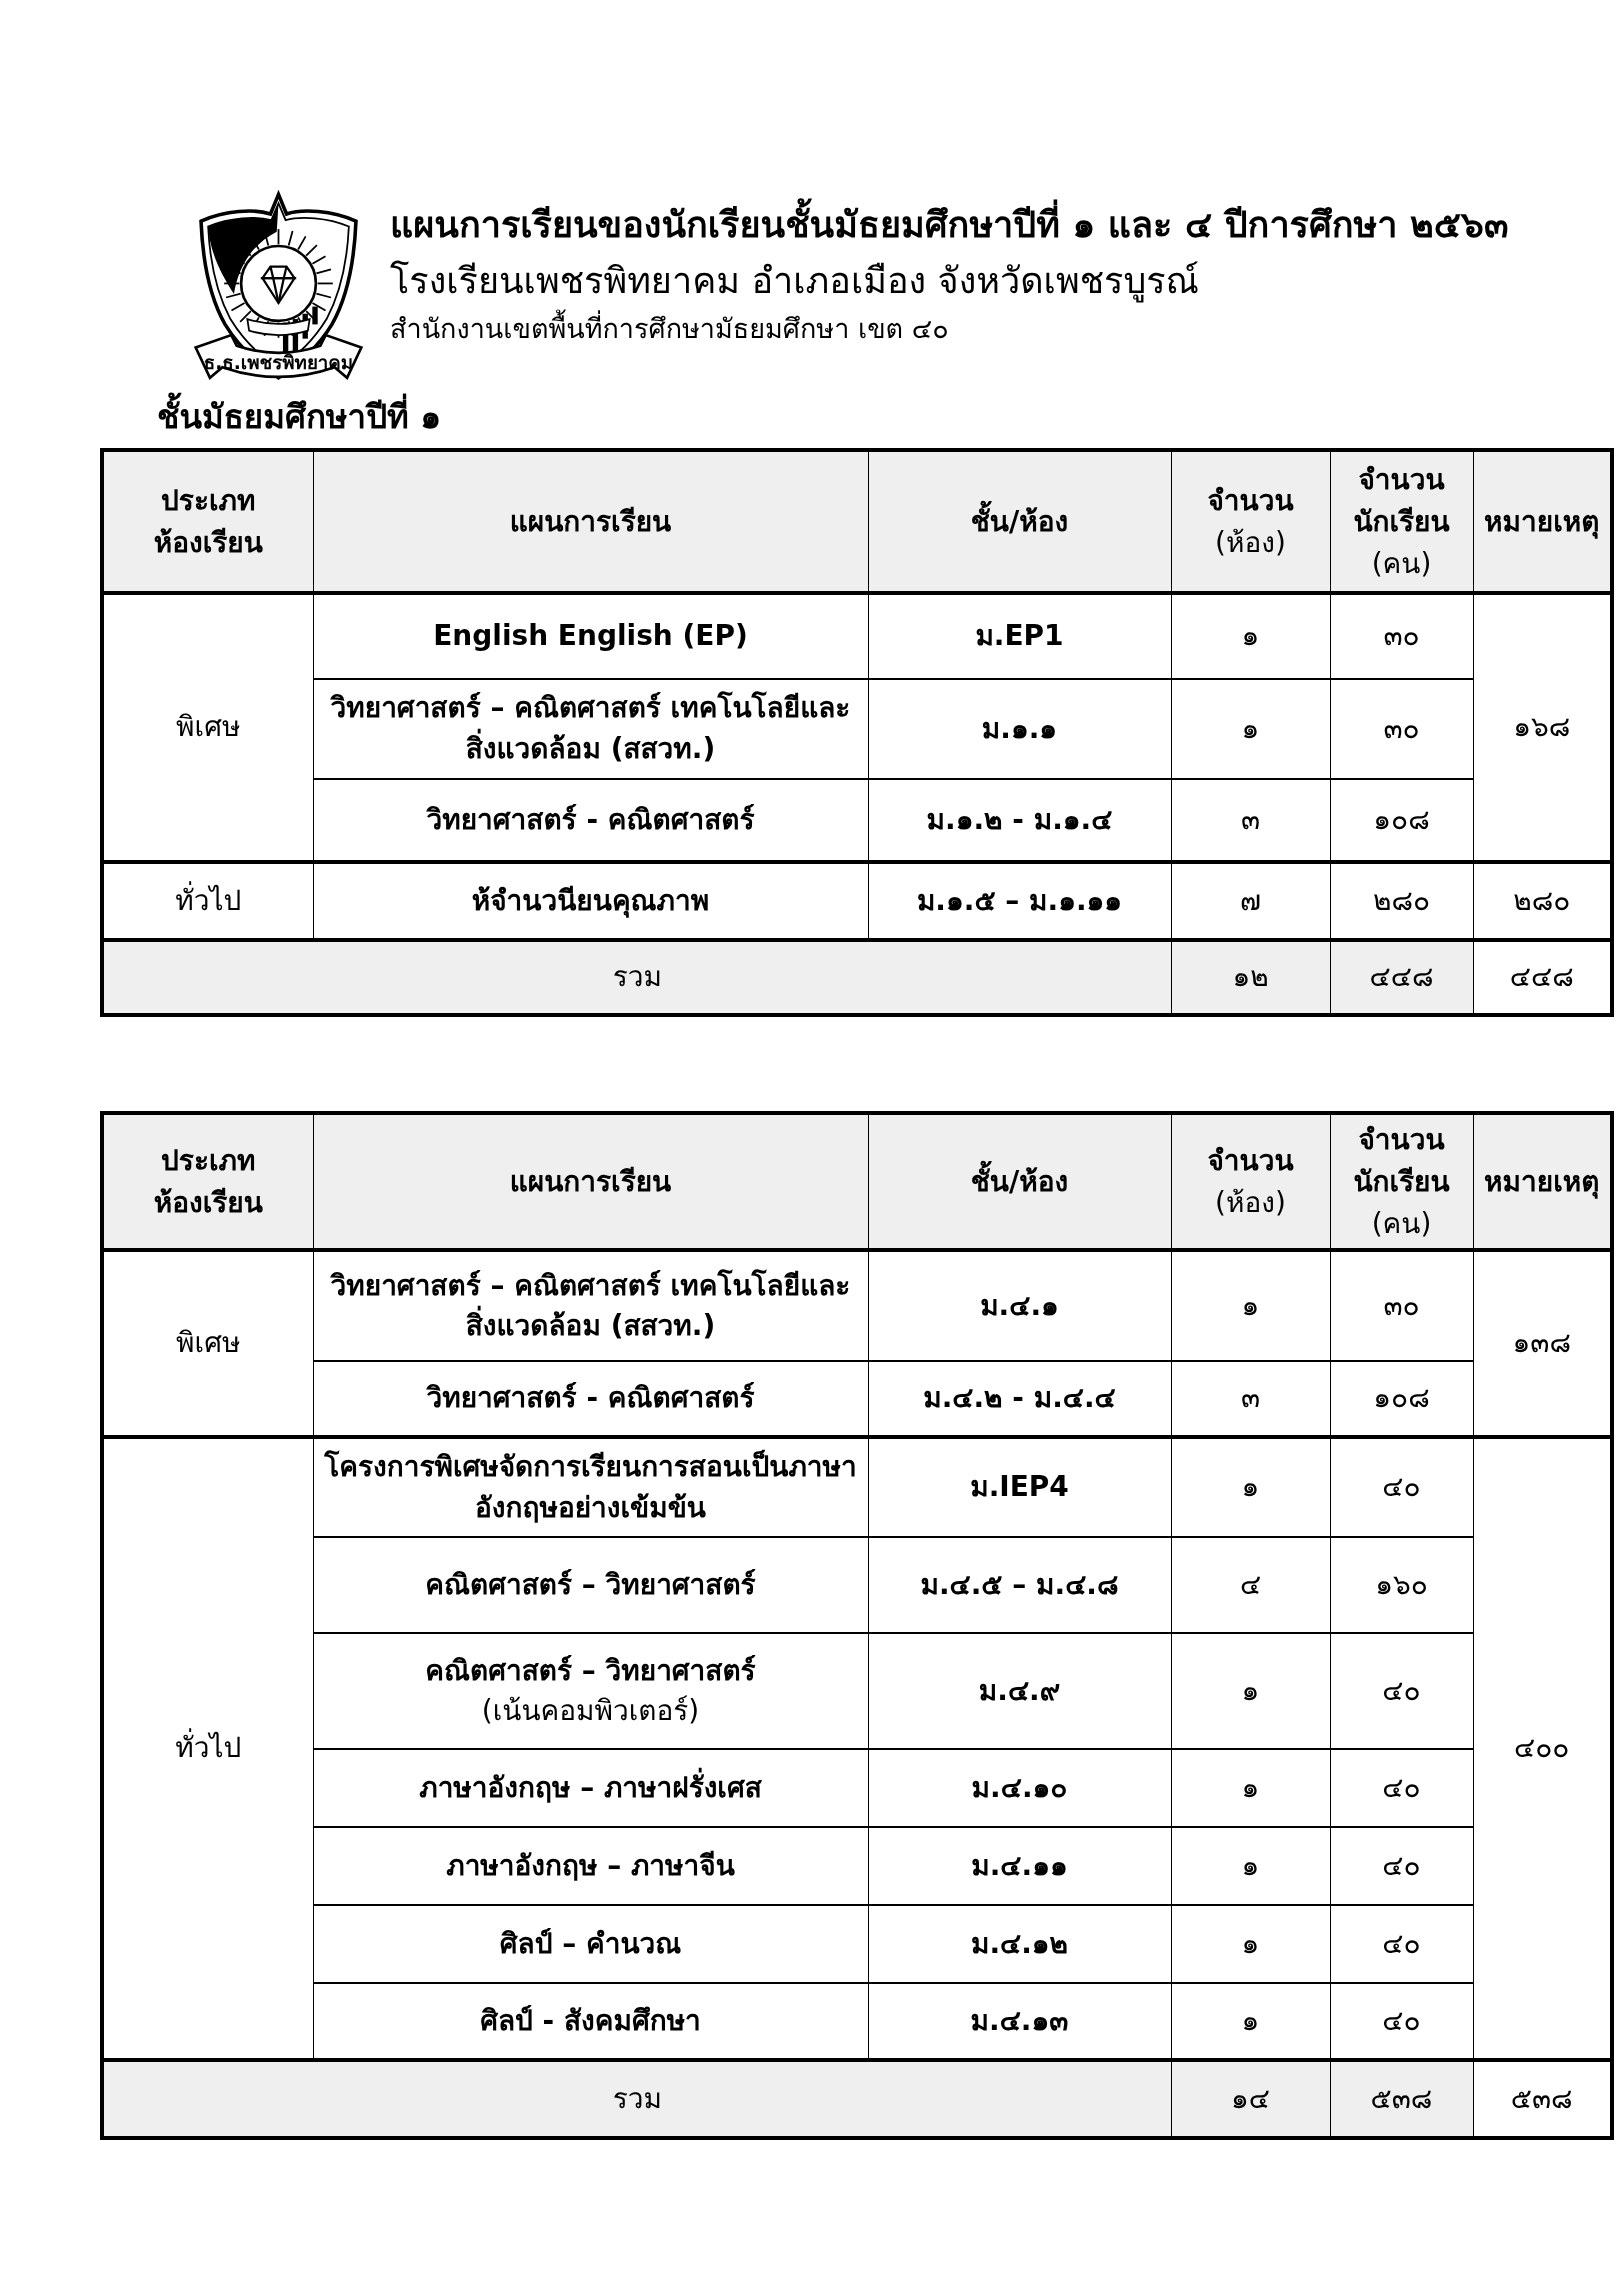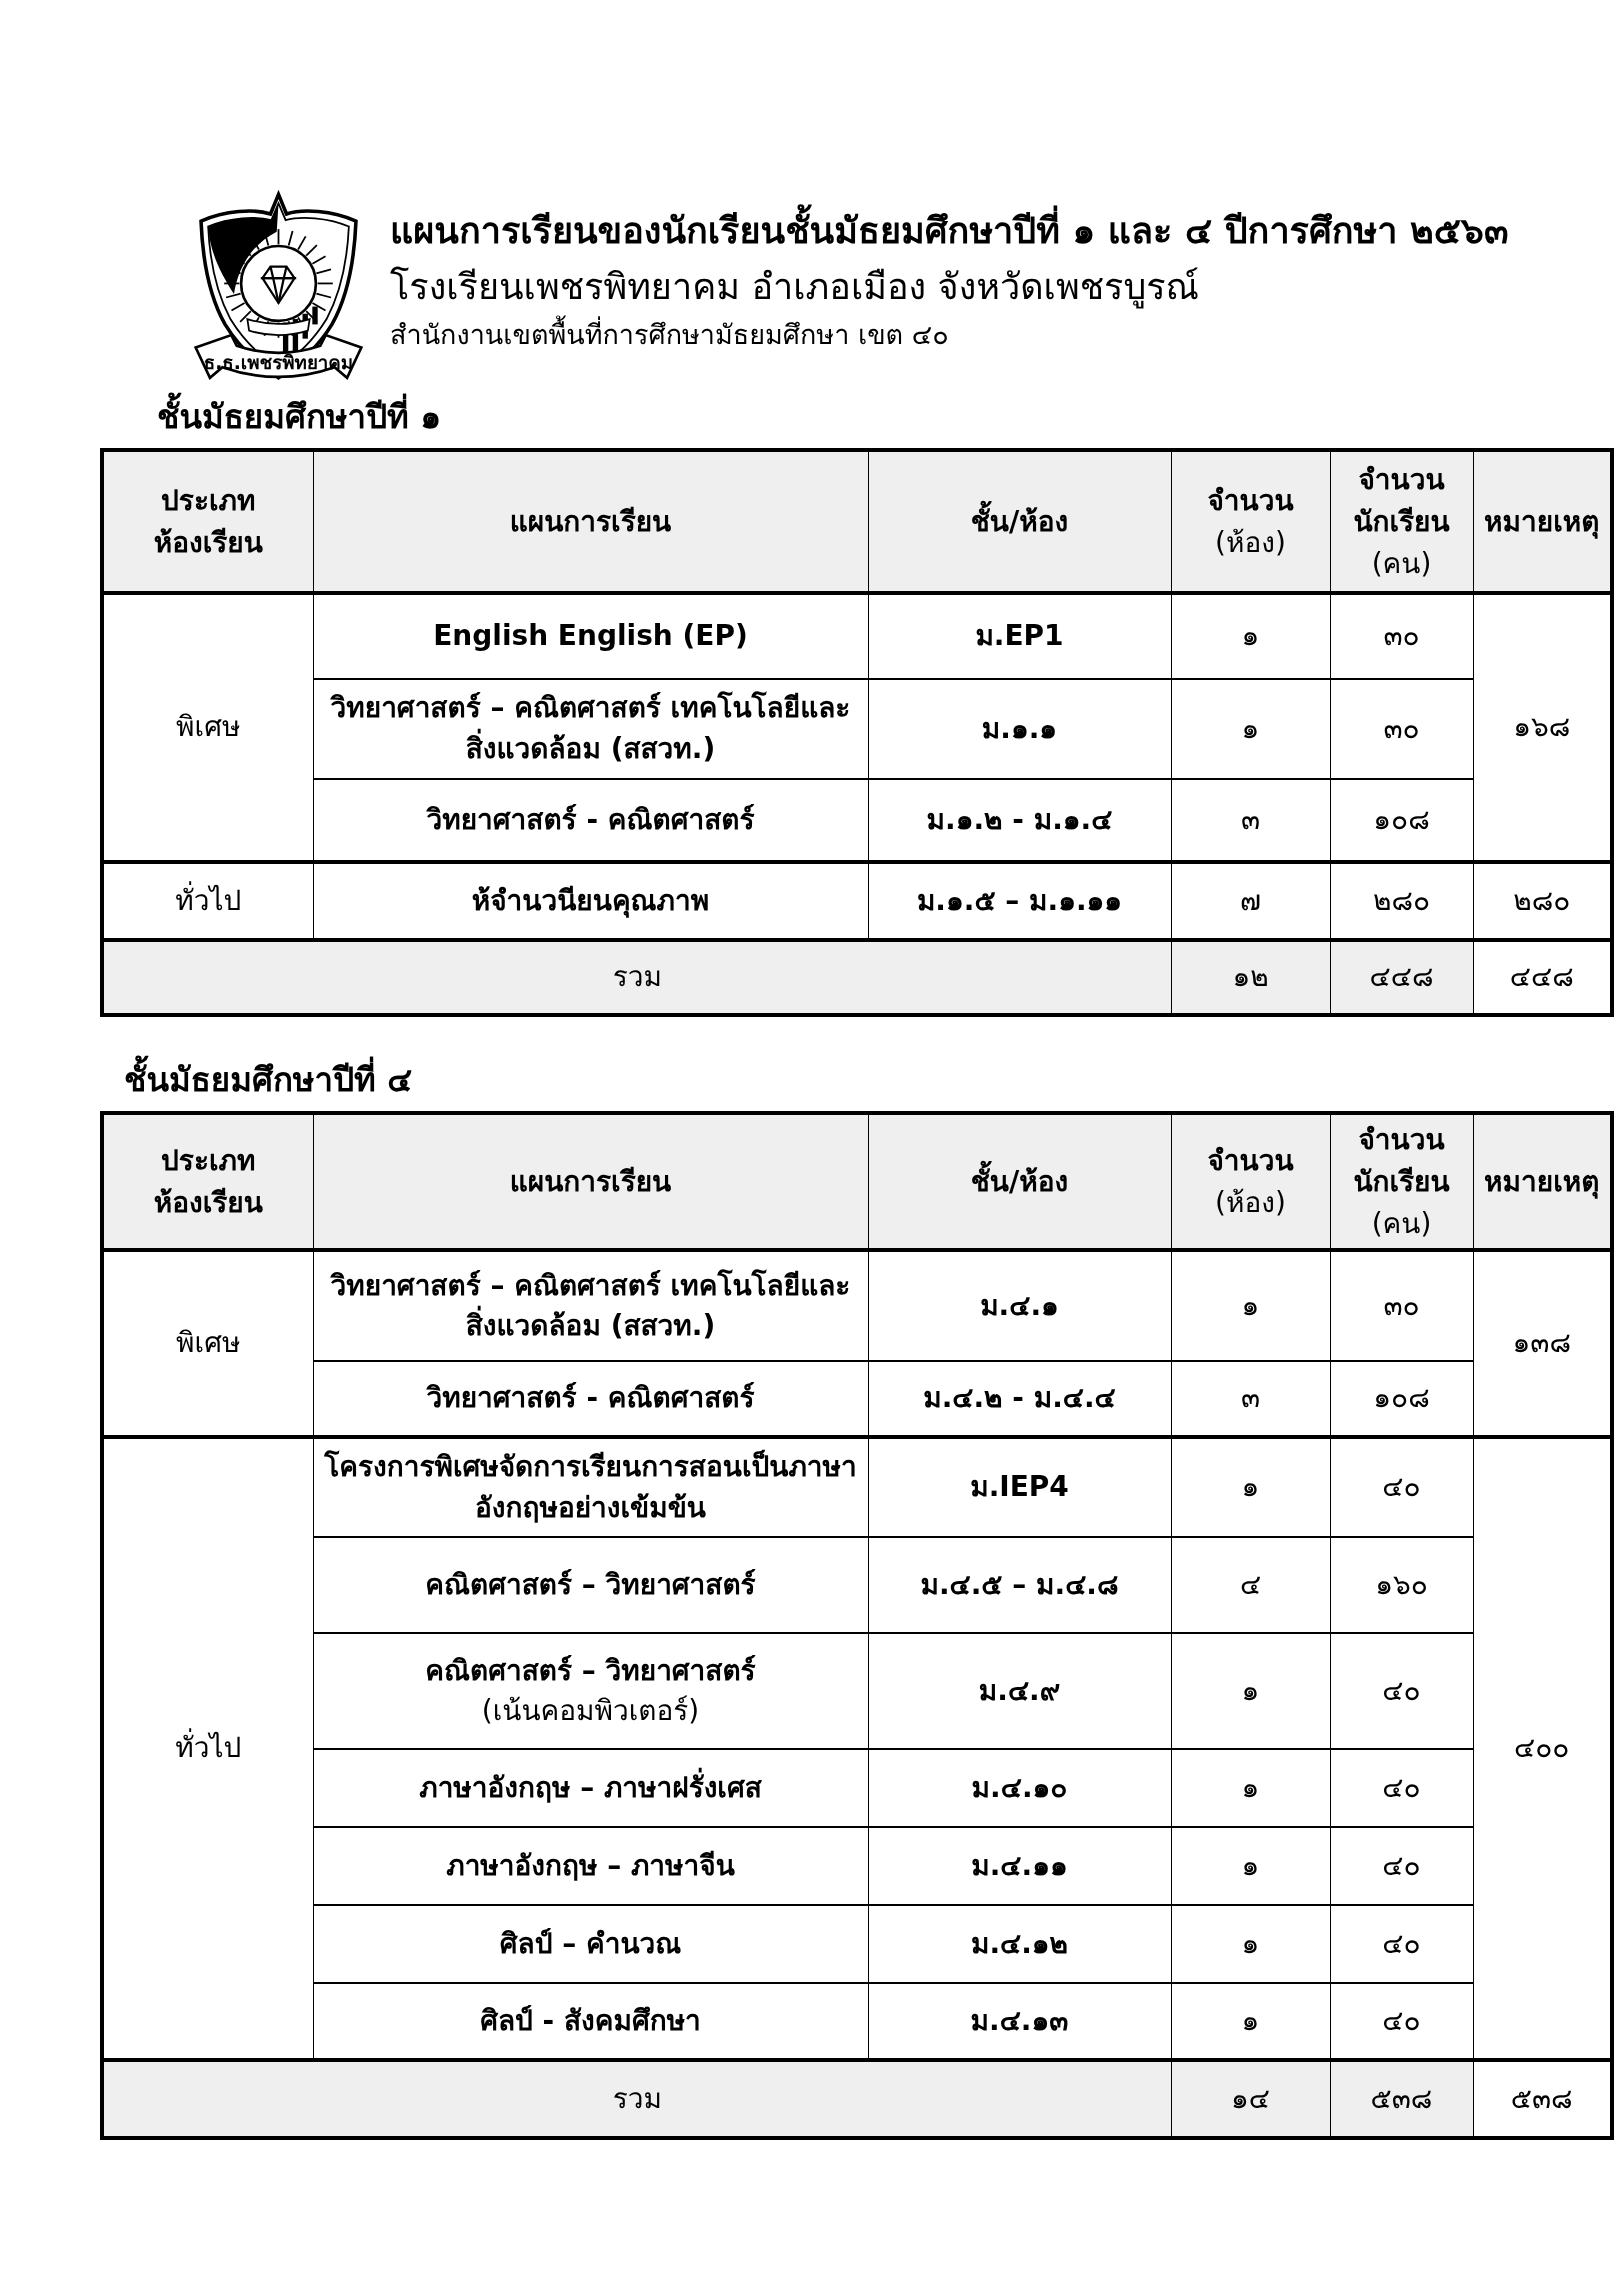--- a/index.html
+++ b/index.html
@@ -3,21 +3,21 @@
 <meta charset="utf-8">
 <style>
   html,body{margin:0;padding:0;background:#ffffff;}
   .page{
     position:relative;width:1622px;height:2293px;background:#ffffff;
     font-family:"DejaVu Sans","Liberation Sans",sans-serif;color:#000;
     overflow:hidden;
   }
   
   .logo{position:absolute;left:185px;top:189px;width:187px;height:196px;}
-  .head-text{position:absolute;left:390px;top:209px;}
+  .head-text{position:absolute;left:390px;top:203px;}
   .ht1{font-size:36px;font-weight:700;line-height:43px;margin:0 0 12.5px 0;white-space:nowrap;}
   .ht2{font-size:36px;font-weight:400;line-height:43px;margin:0 0 10.7px 0;white-space:nowrap;}
   .ht3{font-size:27px;font-weight:400;line-height:34px;white-space:nowrap;}
   .sec-title{position:absolute;font-size:33px;font-weight:700;white-space:nowrap;}
   .sec1{left:157px;top:390px;}
   .sec2{left:124px;top:1053px;}
   
   table.t{
     position:absolute;left:100px;border-collapse:collapse;table-layout:fixed;
     width:1510px;background:#fff;border:4.5px solid #000;
@@ -177,21 +177,20 @@
       </tr>
       <tr class="rh84 total">
         <td colspan="3">รวม</td>
         <td>๑๒</td>
         <td>๔๔๘</td>
         <td class="remark-white">๔๔๘</td>
       </tr>
     </tbody>
   </table>
 
-  <div class="sec-title sec2">ชั้นมัธยมศึกษาปีที่ ๔</div>
 
   <table class="t t2">
     <colgroup>
         <col class="c1">
         <col class="c2">
         <col class="c3">
         <col class="c4">
         <col class="c5">
         <col class="c6">
       </colgroup>

